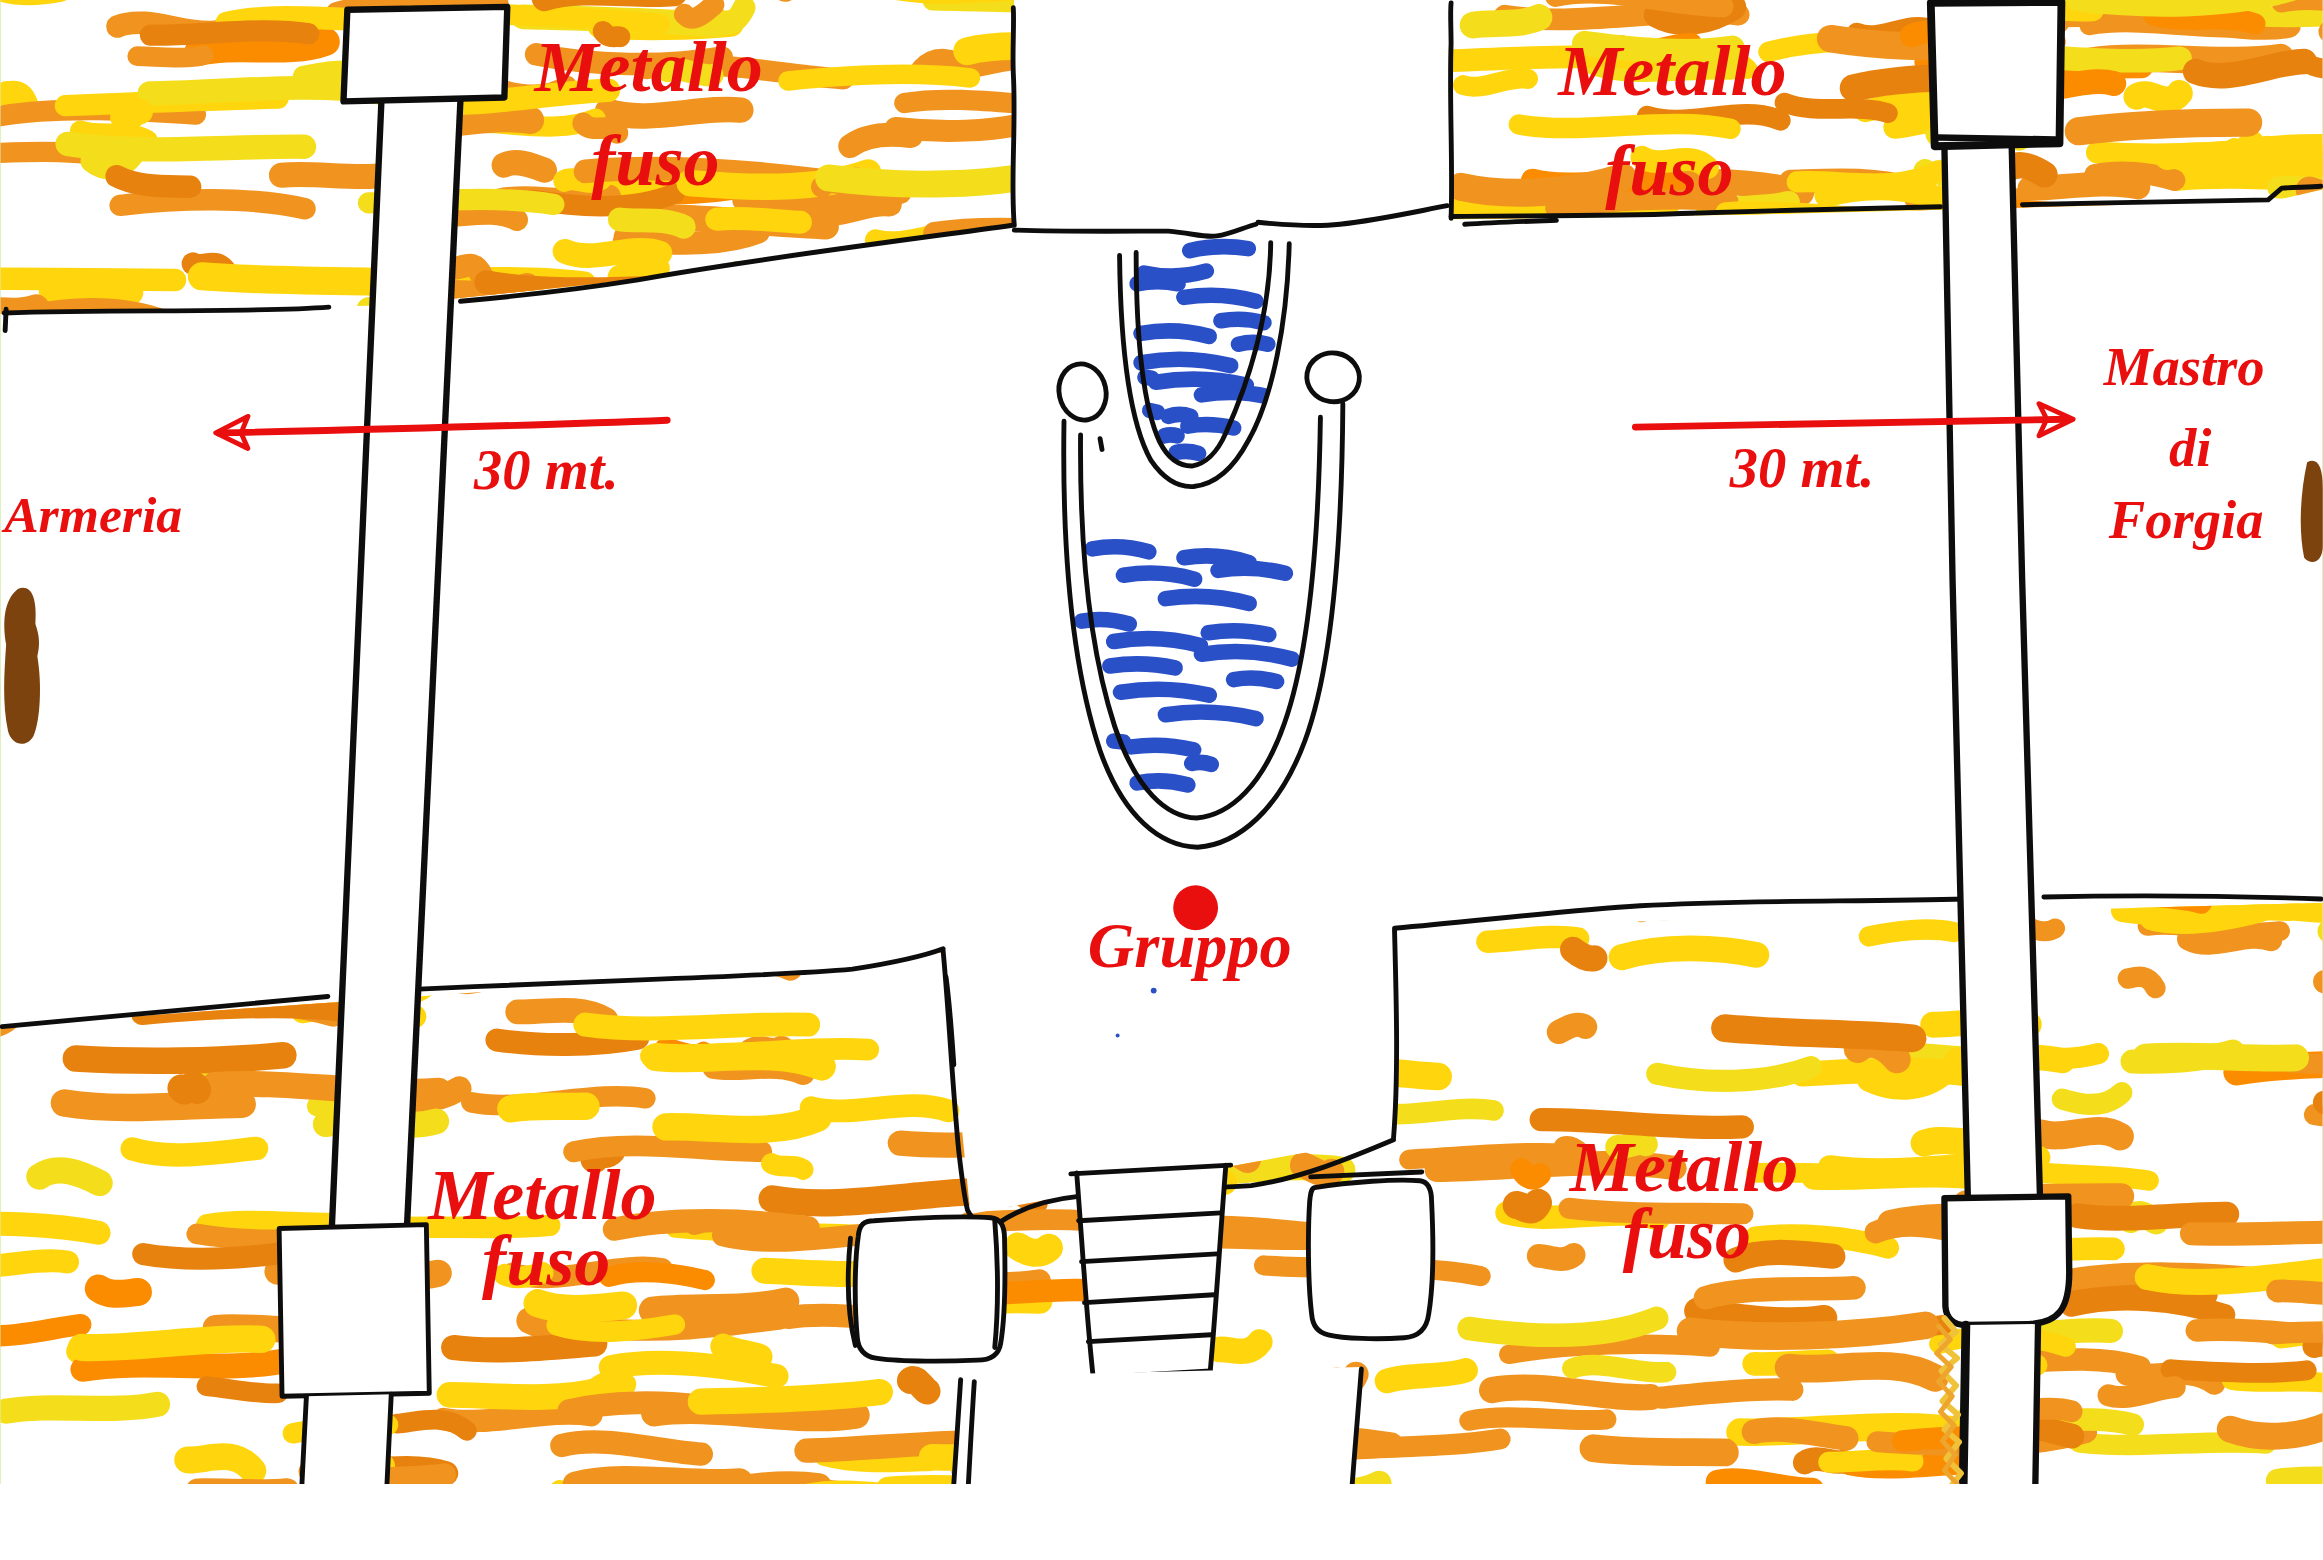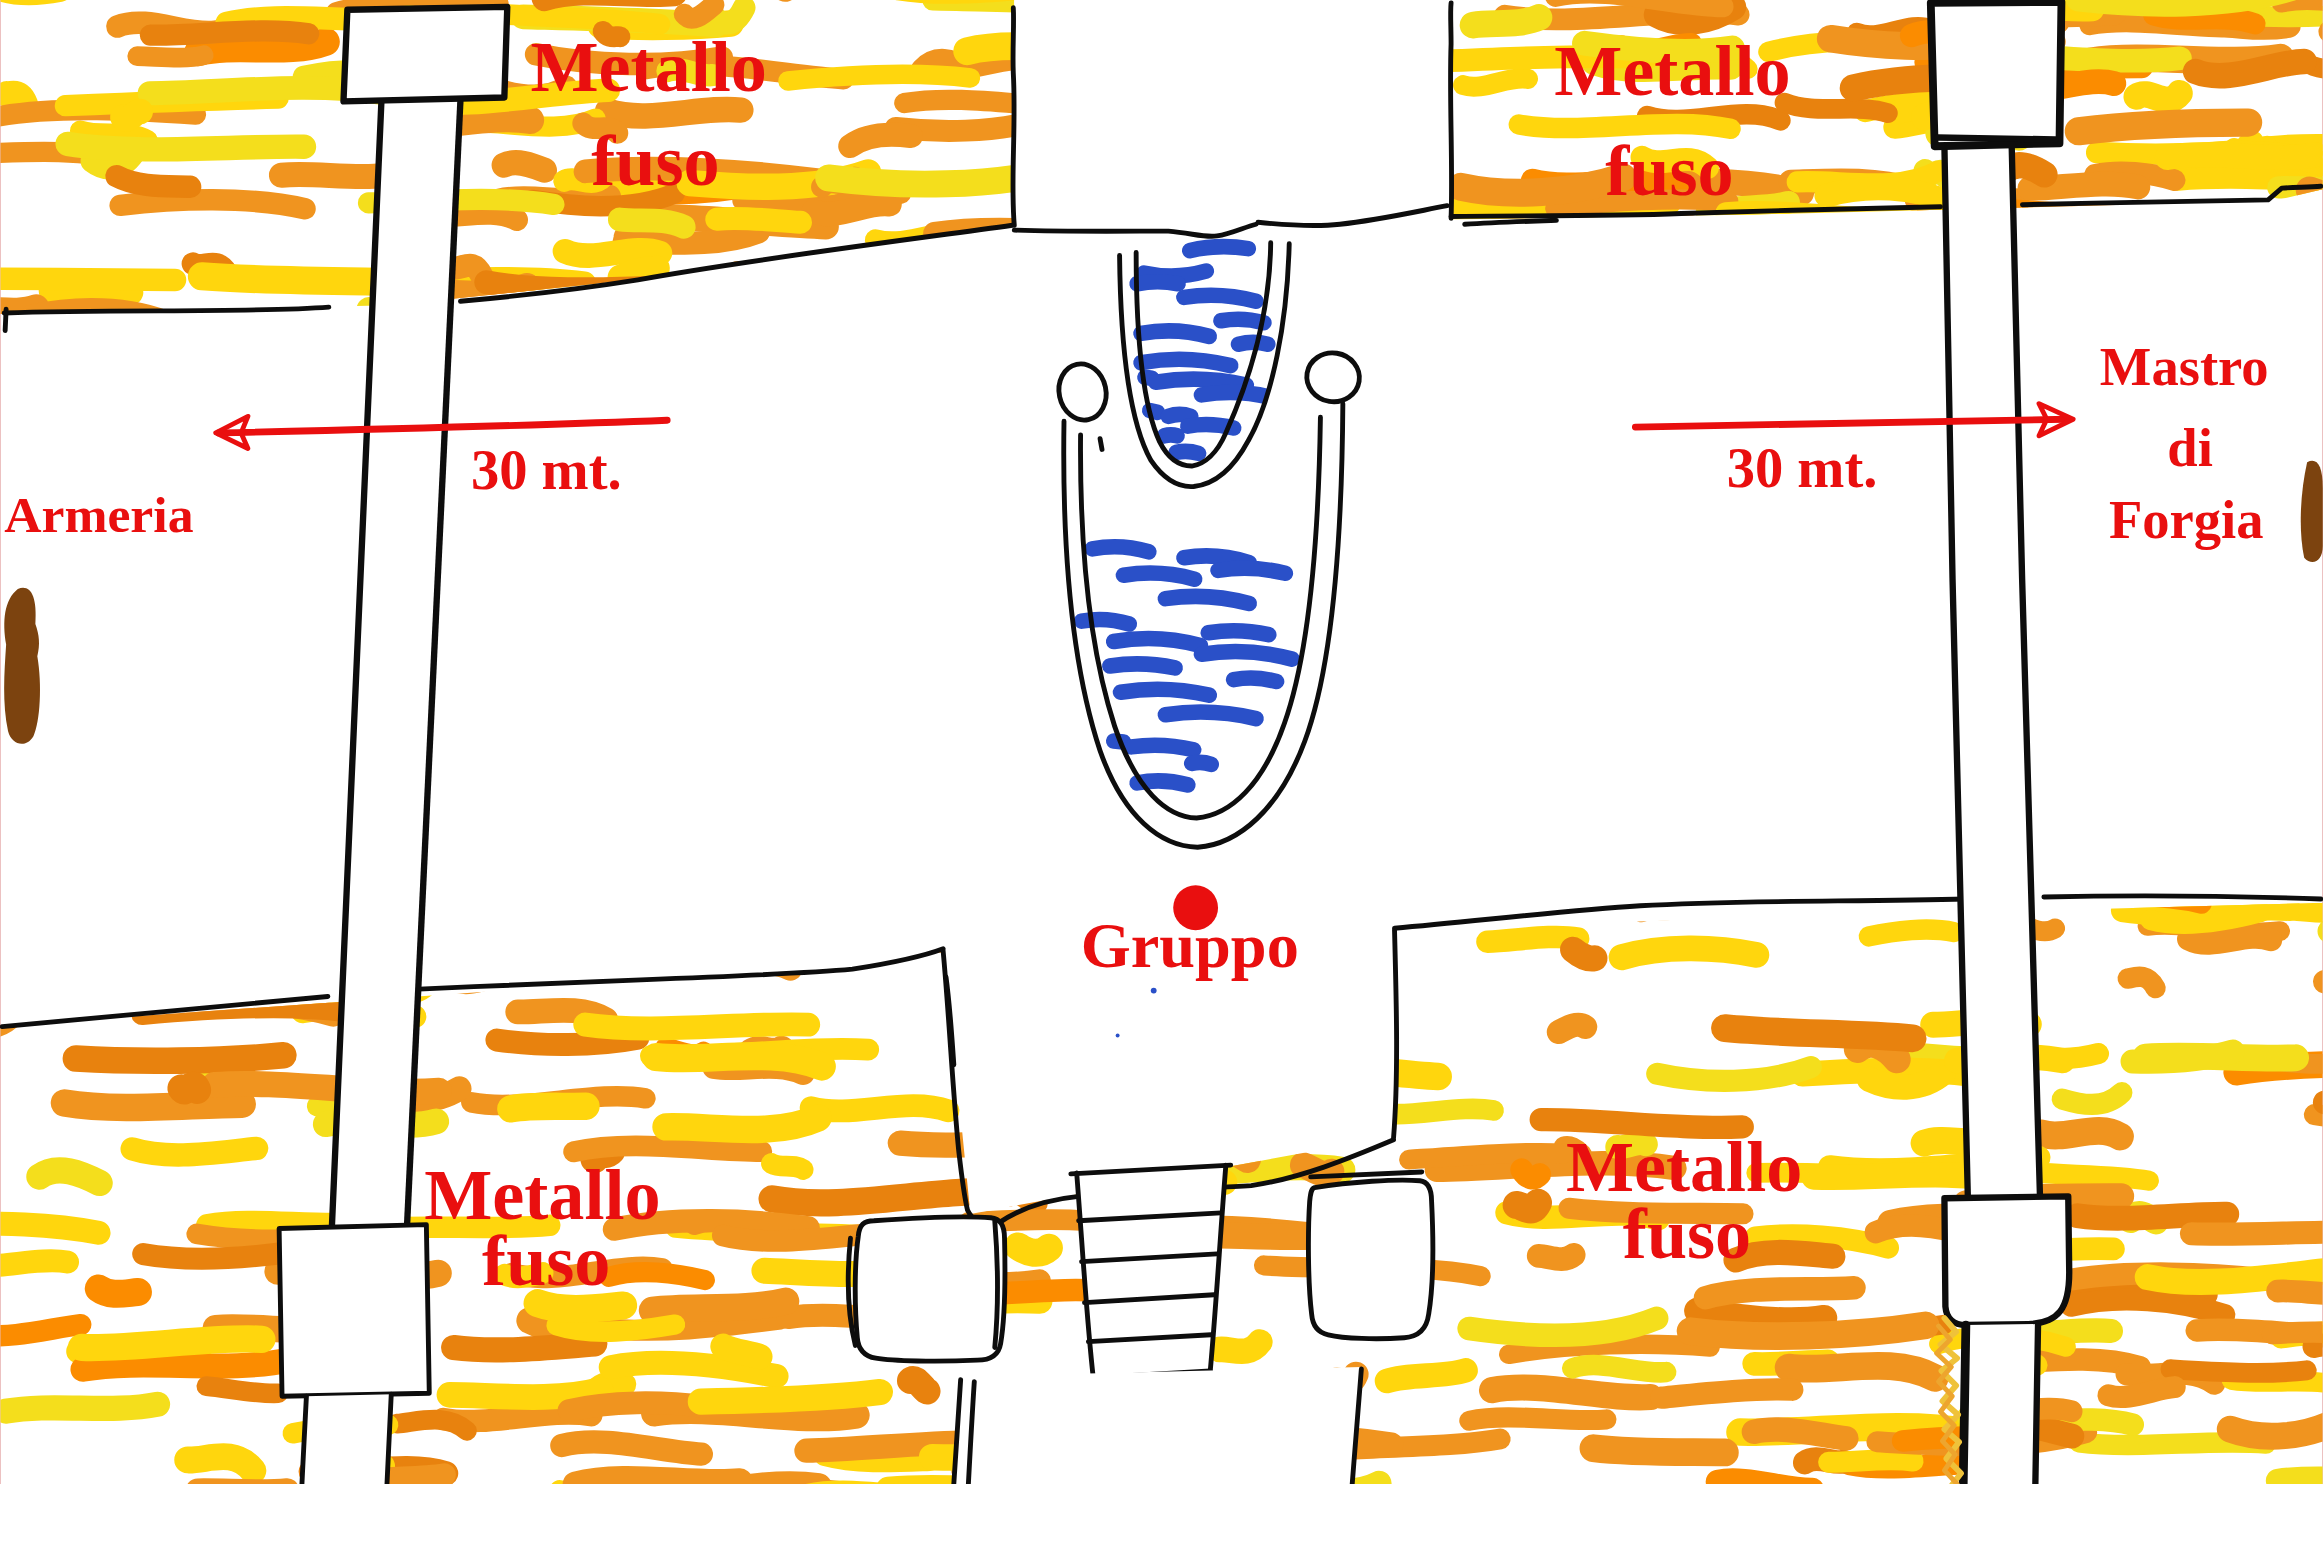--- a/index.html
+++ b/index.html
@@ -1,19 +1,19 @@
 <!DOCTYPE html>
 <html style="--red: #E90F0F; --blue: #2A50C8; --brown: #7C430F; --ink: #0D0D0D;"><head>
 <meta charset="utf-8">
 <style>
   :root{
     --ink:#0d0d0d; --red:#e90f0f; --blue:#2a50c8; --brown:#7c430f;
   }
   html,body{margin:0;padding:0;background:#ffffff;}
-  .stage{width:2323px;height:1484px;position:relative;background:#b91c1c;}
+  .stage{width:2323px;height:1484px;position:relative;background:#84cc16;font-style:italic;}
   svg{display:block;}
   .ink{stroke:var(--ink);fill:none;stroke-linecap:round;stroke-linejoin:round;stroke-width:5;}
   .ink6{stroke-width:6.5;}
   .ink8{stroke-width:8;}
   .ink9{stroke-width:9;}
   .white{fill:#ffffff;}
   .red-ink{stroke:var(--red);fill:none;stroke-linecap:round;stroke-linejoin:round;}
   text{font-family:"Liberation Serif","DejaVu Serif",serif;font-weight:bold;fill:var(--red);}
   .molten-label{font-size:74px;}
   .armeria-label{font-size:53px;}

